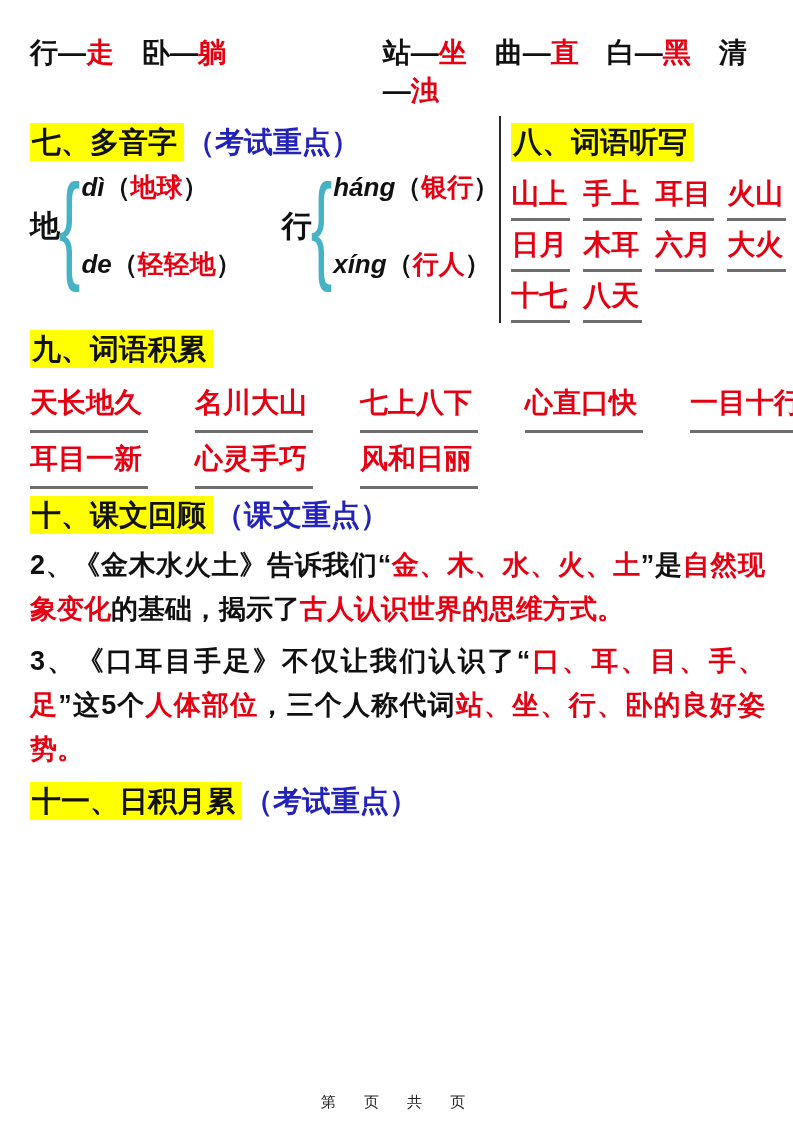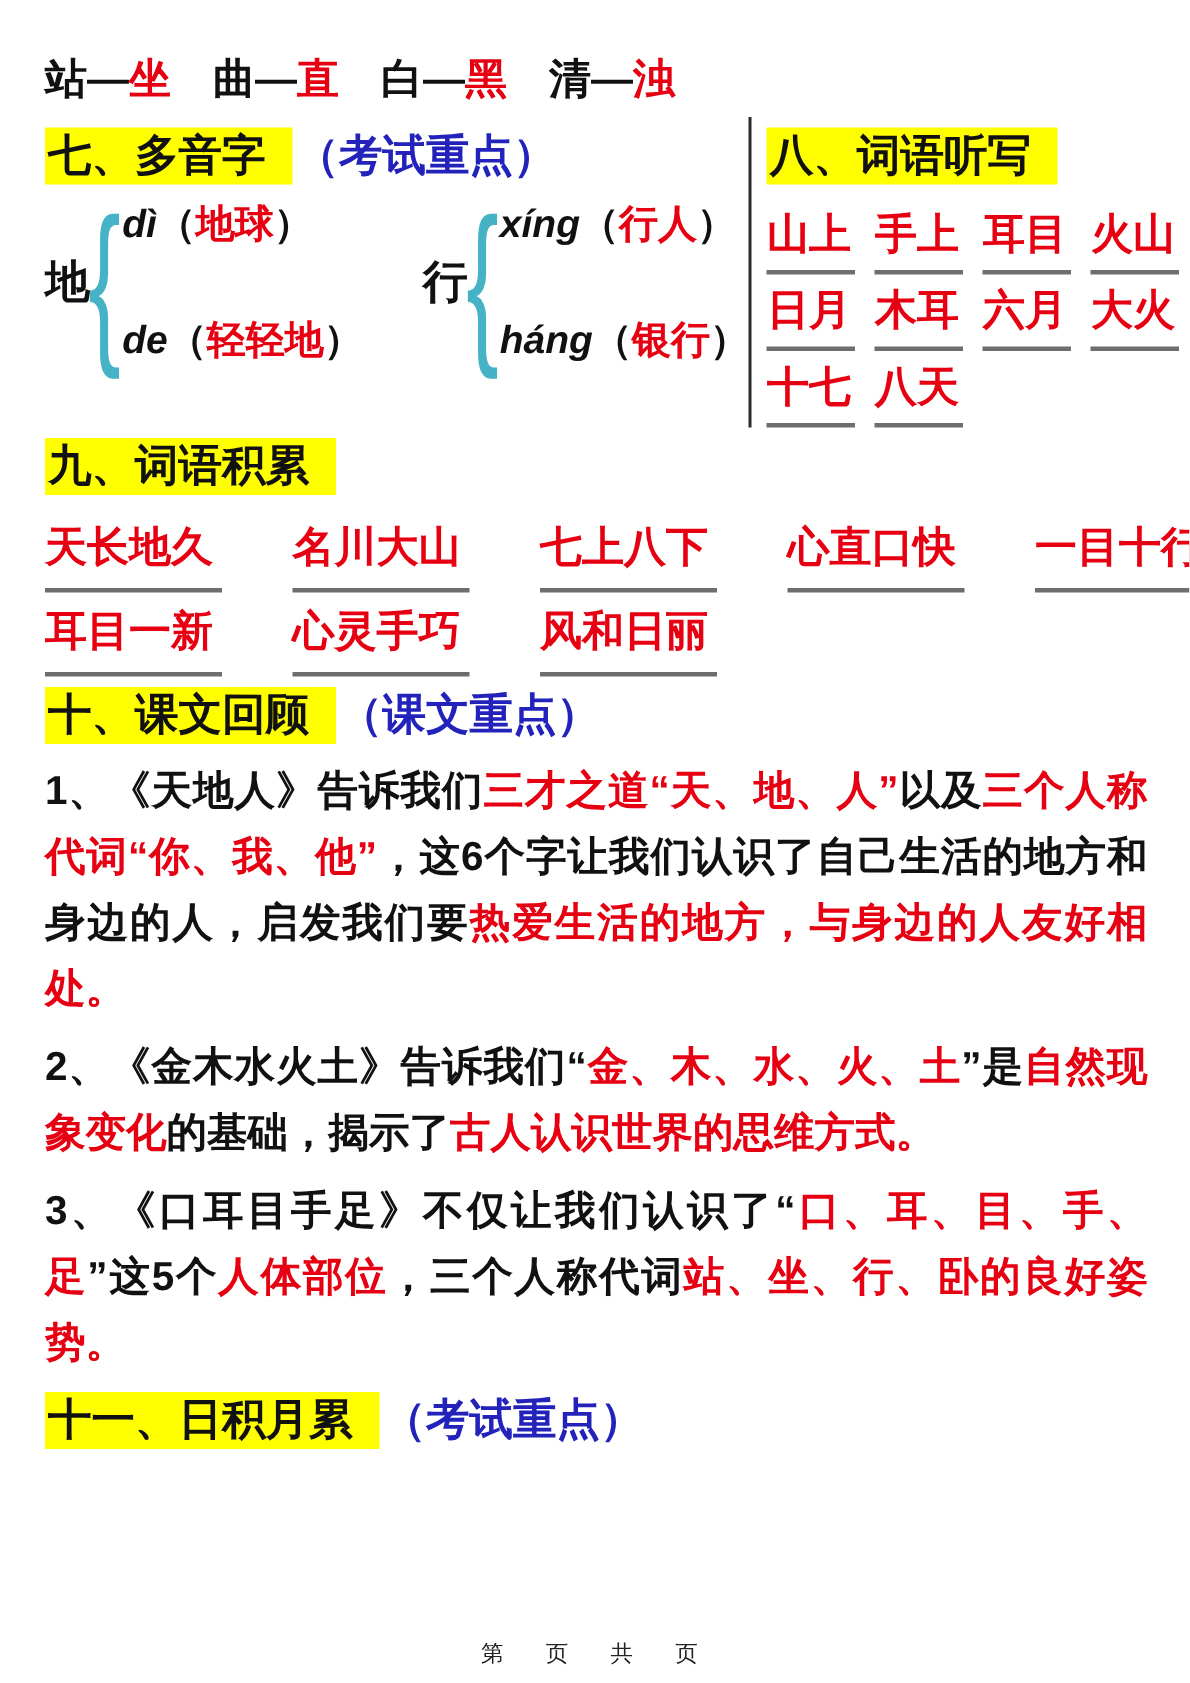--- a/index.html
+++ b/index.html
@@ -23,21 +23,21 @@
   }
   
   .antonym-row{display:flex;font-size:28px;line-height:38px;margin-bottom:6px;}
   .antonym-row .grp-left{flex:0 0 48%;}
   .antonym-row .grp-right{flex:1;}
   
   .seg-red{color:var(--red);}
   .seg-i{font-style:italic;}
   
   .sec-header{font-size:29px;line-height:44px;margin:4px 0 6px 0;}
-  .hl{background:var(--yellow);padding:3px 18px 3px 2px;}
+  .hl{background:var(--yellow);padding:3px 7px 3px 2px;}
   .note{color:var(--blue);margin-left:2px;}
   
   .two-col{display:flex;align-items:stretch;margin-bottom:2px;}
   .col-left{flex:0 0 49.5%;}
   .col-right{flex:1;border-left:2px solid #2a2a2a;padding-left:10px;}
   
   .duoyin{display:flex;gap:40px;margin-top:2px;}
   .dy-group{display:flex;align-items:center;}
   .dy-char{font-size:30px;}
   .dy-brace{
@@ -72,20 +72,21 @@
     letter-spacing:7px;word-spacing:10px;
     color:#222;
   }
 </style>
 </head>
 <body>
 
 <div class="page">
 
   <div class="antonym-row">
+    <div class="grp-left"><span>行—</span><span class="seg-red">走</span><span>　</span><span>卧—</span><span class="seg-red">躺</span></div>
     <div class="grp-right"><span>站—</span><span class="seg-red">坐</span><span>　</span><span>曲—</span><span class="seg-red">直</span><span>　</span><span>白—</span><span class="seg-red">黑</span><span>　</span><span>清—</span><span class="seg-red">浊</span></div>
   </div>
 
   <div class="two-col">
     <div class="col-left">
       <div class="sec-header">
         <span class="hl">七、多音字</span><span class="note">（考试重点）</span>
       </div>
       <div class="duoyin">
         <div class="dy-group">
@@ -93,22 +94,22 @@
           <span class="dy-brace">{</span>
           <div class="dy-entries">
             <div class="dy-entry"><span class="seg-i">dì</span><span>（</span><span class="seg-red">地球</span><span>）</span></div>
             <div class="dy-entry"><span class="seg-i">de</span><span>（</span><span class="seg-red">轻轻地</span><span>）</span></div>
           </div>
         </div>
         <div class="dy-group">
           <span class="dy-char">行</span>
           <span class="dy-brace">{</span>
           <div class="dy-entries">
+            <div class="dy-entry"><span class="seg-i">háng</span><span>（</span><span class="seg-red">银行</span><span>）</span></div>
             <div class="dy-entry"><span class="seg-i">xíng</span><span>（</span><span class="seg-red">行人</span><span>）</span></div>
-            <div class="dy-entry"><span class="seg-i">háng</span><span>（</span><span class="seg-red">银行</span><span>）</span></div>
           </div>
         </div>
       </div>
     </div>
 
     <div class="col-right">
       <div class="sec-header">
         <span class="hl">八、词语听写</span>
       </div>
       <div class="wordrow"><span class="word">山上</span><span class="word">手上</span><span class="word">耳目</span><span class="word">火山</span></div>
@@ -119,21 +120,20 @@
 
   <div class="sec-header">
     <span class="hl">九、词语积累</span>
   </div>
   <div class="idiomrow"><span class="word">天长地久</span><span class="word">名川大山</span><span class="word">七上八下</span><span class="word">心直口快</span><span class="word">一目十行</span></div>
   <div class="idiomrow"><span class="word">耳目一新</span><span class="word">心灵手巧</span><span class="word">风和日丽</span></div>
 
   <div class="sec-header">
     <span class="hl">十、课文回顾</span><span class="note">（课文重点）</span>
   </div>
-  <p class="para"><span>1、《天地人》告诉我们</span><span class="seg-red">三才之道“天、地、人”</span><span>以及</span><span class="seg-red">三个人称代词“你、我、他”</span><span>，这6个字让我们认识了自己生活的地方和身边的人，启发我们要</span><span class="seg-red">热爱生活的地方，与身边的人友好相处。</span></p>
   <p class="para"><span>2、《金木水火土》告诉我们“</span><span class="seg-red">金、木、水、火、土</span><span>”是</span><span class="seg-red">自然现象变化</span><span>的基础，揭示了</span><span class="seg-red">古人认识世界的思维方式。</span></p>
   <p class="para"><span>3、《口耳目手足》不仅让我们认识了“</span><span class="seg-red">口、耳、目、手、足</span><span>”这5个</span><span class="seg-red">人体部位</span><span>，三个人称代词</span><span class="seg-red">站、坐、行、卧的良好姿势。</span></p>
 
   <div class="sec-header">
     <span class="hl">十一、日积月累</span><span class="note">（考试重点）</span>
   </div>
 
   <div class="footer">第 页 共 页</div>
 </div>
 

